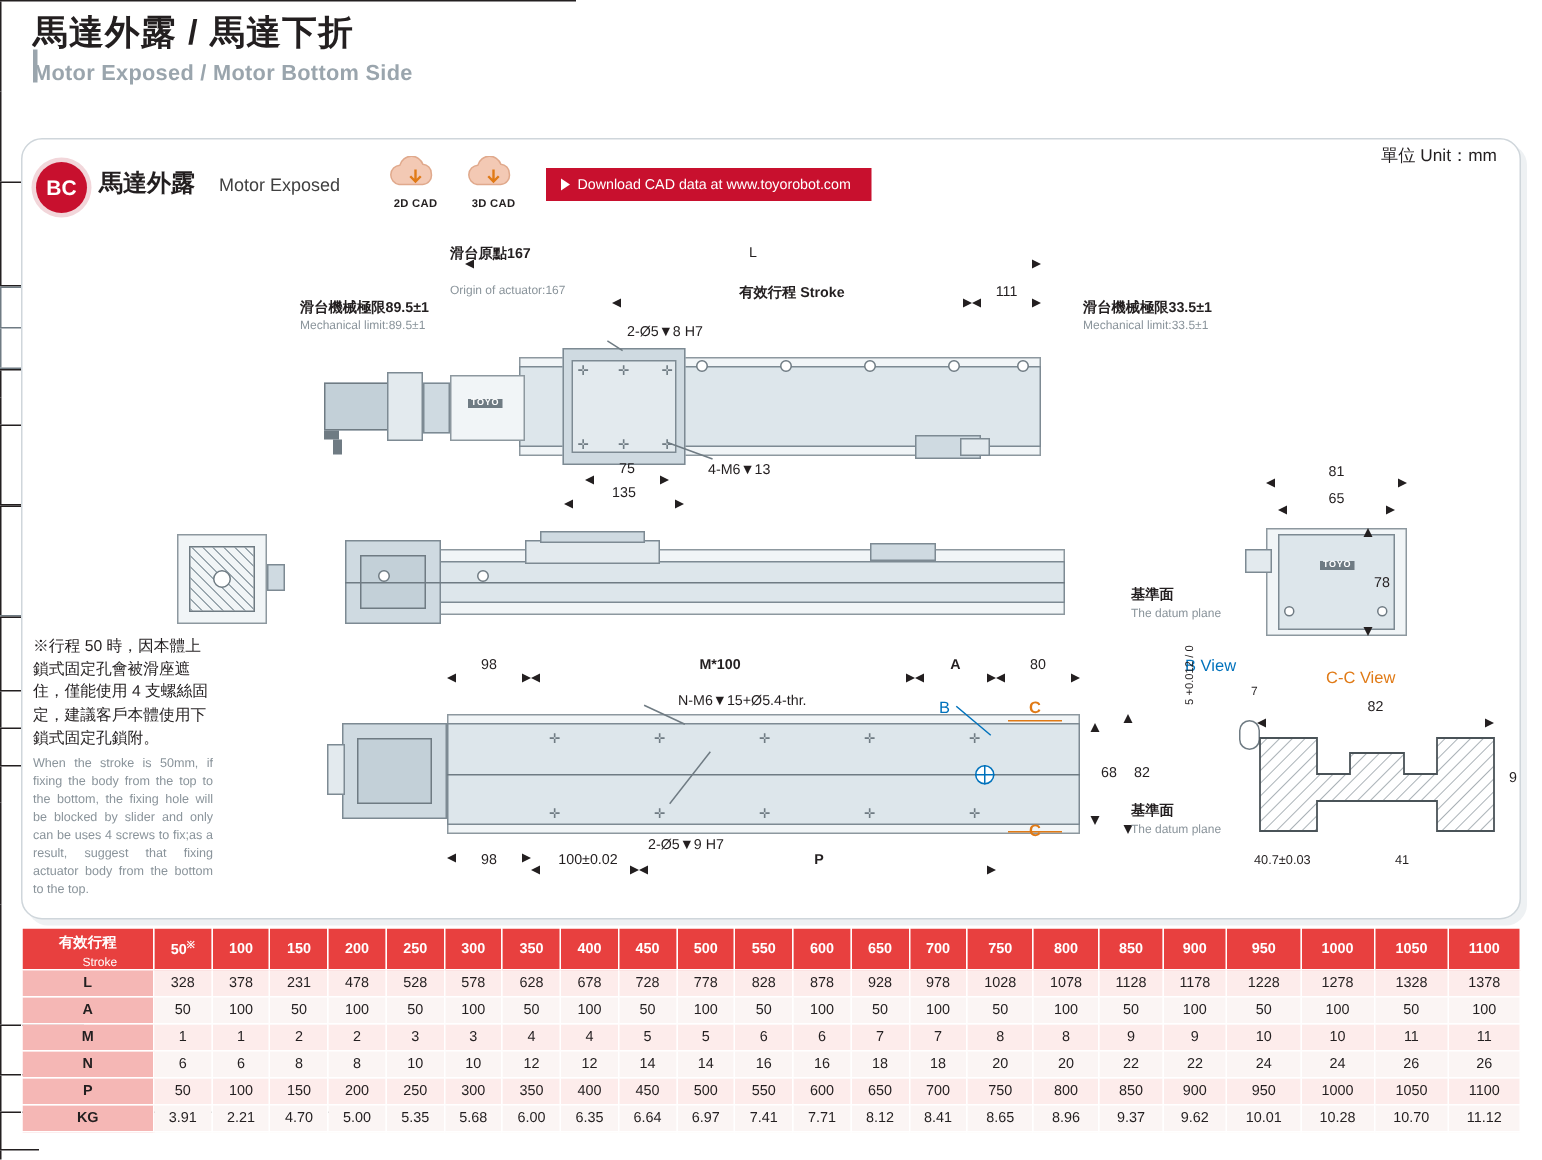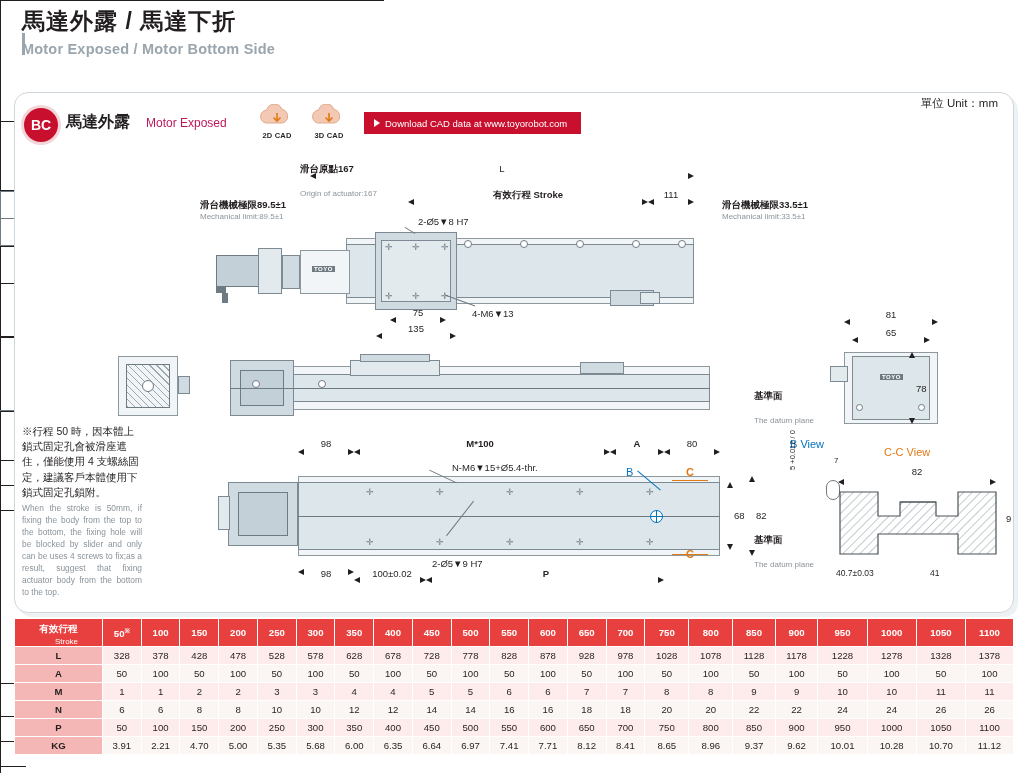--- a/index.html
+++ b/index.html
@@ -29,21 +29,21 @@
   }
 
   
   .bc-badge {
     position:absolute; left:24px; top:108px; width:34px; height:34px; border-radius:50%;
     background:#c8102e; color:#fff; font-size:14px; font-weight:bold;
     display:flex; align-items:center; justify-content:center;
     box-shadow:0 0 0 3px #f2d6da;
   }
   .bc-cn { position:absolute; left:66px; top:112px; font-size:16px; font-weight:bold; color:#231f20; }
-  .bc-en { position:absolute; left:146px; top:116px; font-size:12px; color:#be185d; }
+  .bc-en { position:absolute; left:146px; top:116px; font-size:12px; color:#404040; }
 
   .cad { position:absolute; top:104px; width:46px; text-align:center; }
   .cad .cloud { position:relative; height:26px; }
   .cad .cloud svg { display:block; margin:0 auto; }
   .cad .lbl { font-size:7.5px; font-weight:bold; color:#231f20; margin-top:1px; letter-spacing:0.2px; }
   #cad2d { left:254px; }
   #cad3d { left:306px; }
 
   .dl-pill {
     position:absolute; left:364px; top:112px; height:22px; padding:0 14px 0 10px;
@@ -95,21 +95,21 @@
 
   
   .note { position:absolute; left:22px; top:424px; width:120px; }
   .note .cn { font-size:10.5px; color:#231f20; line-height:1.45; }
   .note .en { font-size:8.4px; color:#8a949b; line-height:1.42; margin-top:3px; text-align:justify; }
 
   
   .vlbl { position:absolute; font-size:11px; color:#0072bc; font-weight:normal; }
   .vlbl-or { position:absolute; font-size:11px; color:#e07a16; }
   .datum { position:absolute; font-size:9.5px; color:#231f20; font-weight:bold; }
-  .datum-en { position:absolute; font-size:8px; color:#8a949b;margin-top:12px; }
+  .datum-en { position:absolute; font-size:8px; color:#8a949b; }
 
   
   table.spec {
     position:absolute; left:14px; top:618px; width:1000px;
     border-collapse:collapse; font-size:9.6px;
   }
   table.spec th, table.spec td {
     border:1px solid #ffffff; text-align:center; padding:0;
     height:17px; line-height:17px;
   }
@@ -445,21 +445,21 @@
           <th>1000</th>
           <th>1050</th>
           <th>1100</th>
         </tr>
     </thead>
     <tbody>
         <tr>
           <th>L</th>
           <td>328</td>
           <td>378</td>
-          <td>428</td>
+          <td>231</td>
           <td>478</td>
           <td>528</td>
           <td>578</td>
           <td>628</td>
           <td>678</td>
           <td>728</td>
           <td>778</td>
           <td>828</td>
           <td>878</td>
           <td>928</td>

